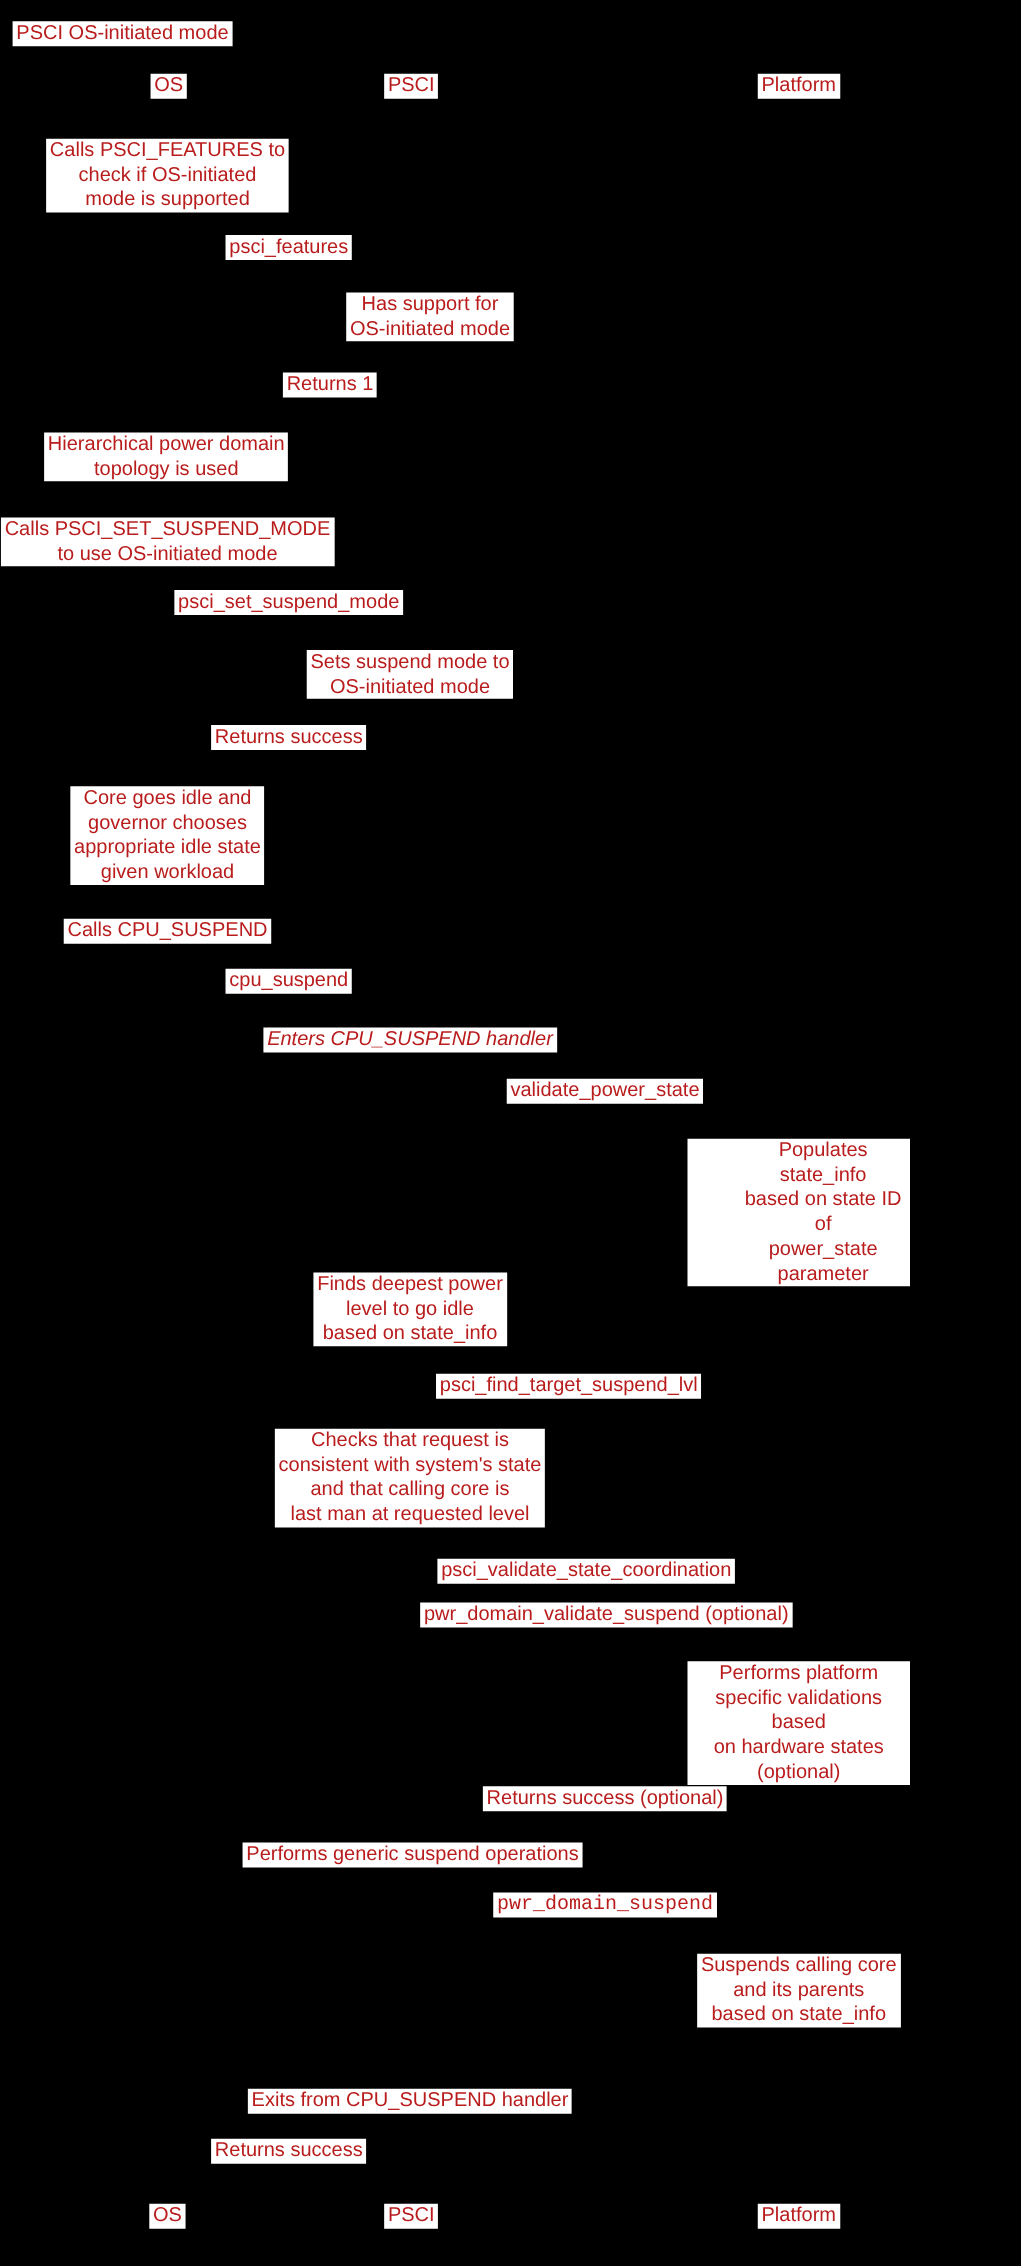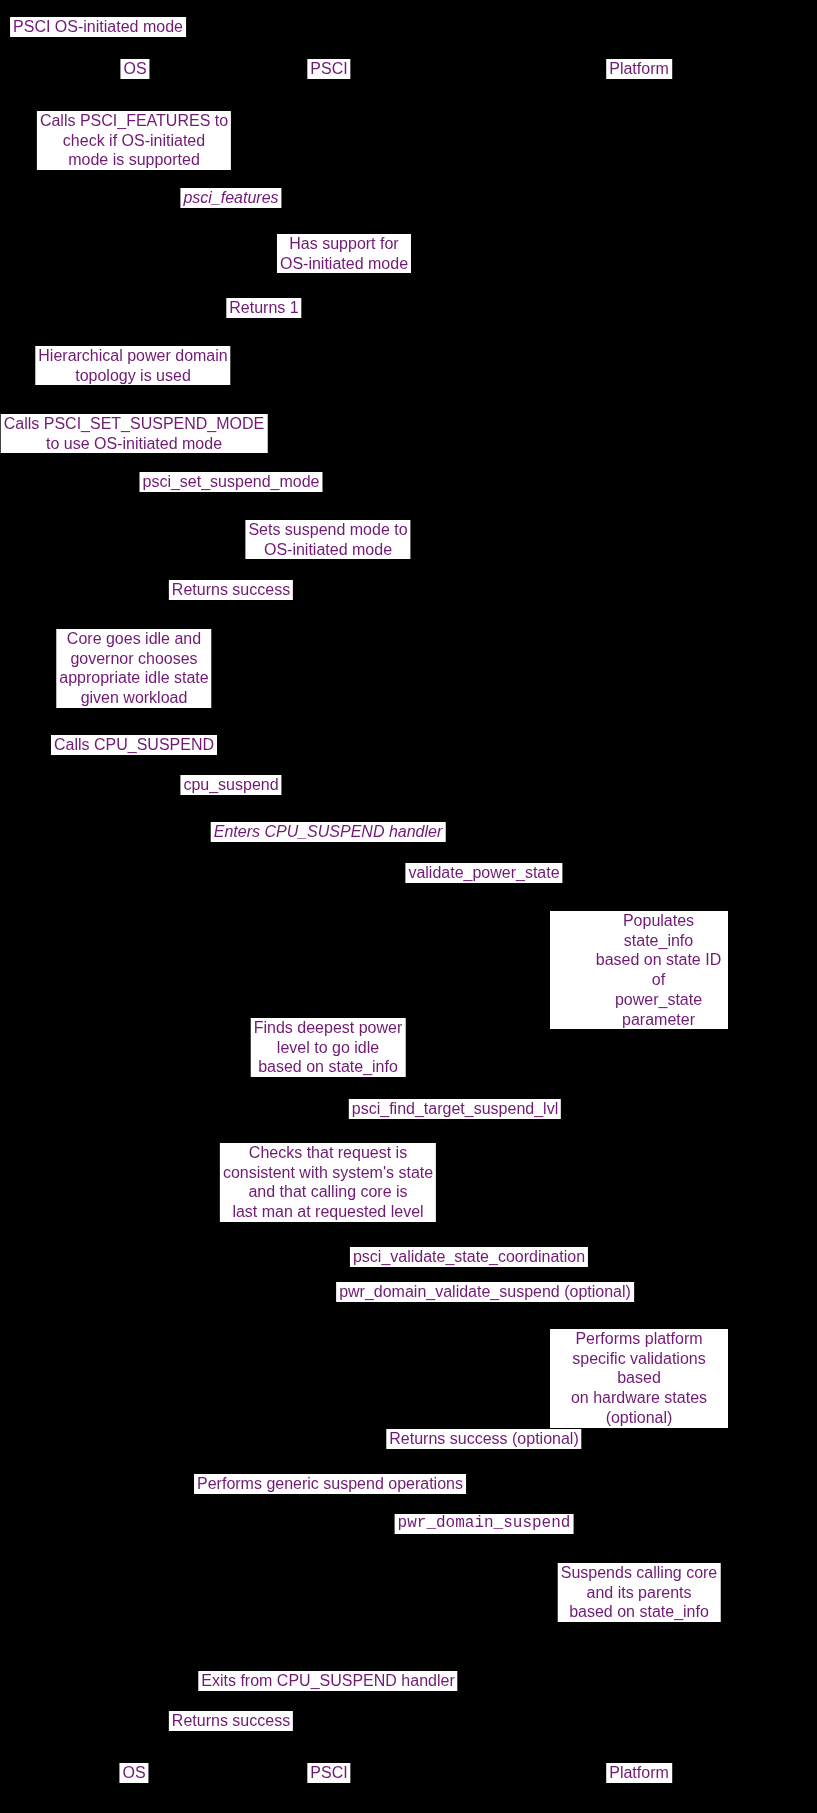--- a/index.html
+++ b/index.html
@@ -12,42 +12,42 @@
     width: 817px;
     height: 1813px;
     background: #000000;
     overflow: hidden;
     font-family: "Liberation Sans", sans-serif;
   }
   .lbl {
     position: absolute;
     transform: translateX(-50%);
     background: #ffffff;
-    color: #701a75;
+    color: #b91c1c;
     font-size: 16px;
     line-height: 19.7px;
     text-align: center;
     white-space: pre-line;
     padding: 0 3px;
   }
 </style>
 </head>
 <body>
 
 <div class="diagram">
   <div class="lbl" style="left:98px;  top:17px;">PSCI OS-initiated mode</div>
 
   <div class="lbl" style="left:135px; top:59px;">OS</div>
   <div class="lbl" style="left:329px; top:59px;">PSCI</div>
   <div class="lbl" style="left:639px; top:59px;">Platform</div>
 
   <div class="lbl" style="left:134px; top:111px;">Calls PSCI_FEATURES to
 check if OS-initiated
 mode is supported</div>
-  <div class="lbl" style="left:231px; top:188px;font-style:italic;">psci_features</div>
+  <div class="lbl" style="left:231px; top:188px;">psci_features</div>
   <div class="lbl" style="left:344px; top:234px;">Has support for
 OS-initiated mode</div>
   <div class="lbl" style="left:232px; top:298px;margin-left:32px;">Returns 1</div>
 
   <div class="lbl" style="left:133px; top:346px;">Hierarchical power domain
 topology is used</div>
   <div class="lbl" style="left:134px; top:414px;">Calls PSCI_SET_SUSPEND_MODE
 to use OS-initiated mode</div>
   <div class="lbl" style="left:231px; top:472px;">psci_set_suspend_mode</div>
   <div class="lbl" style="left:328px; top:520px;">Sets suspend mode to

